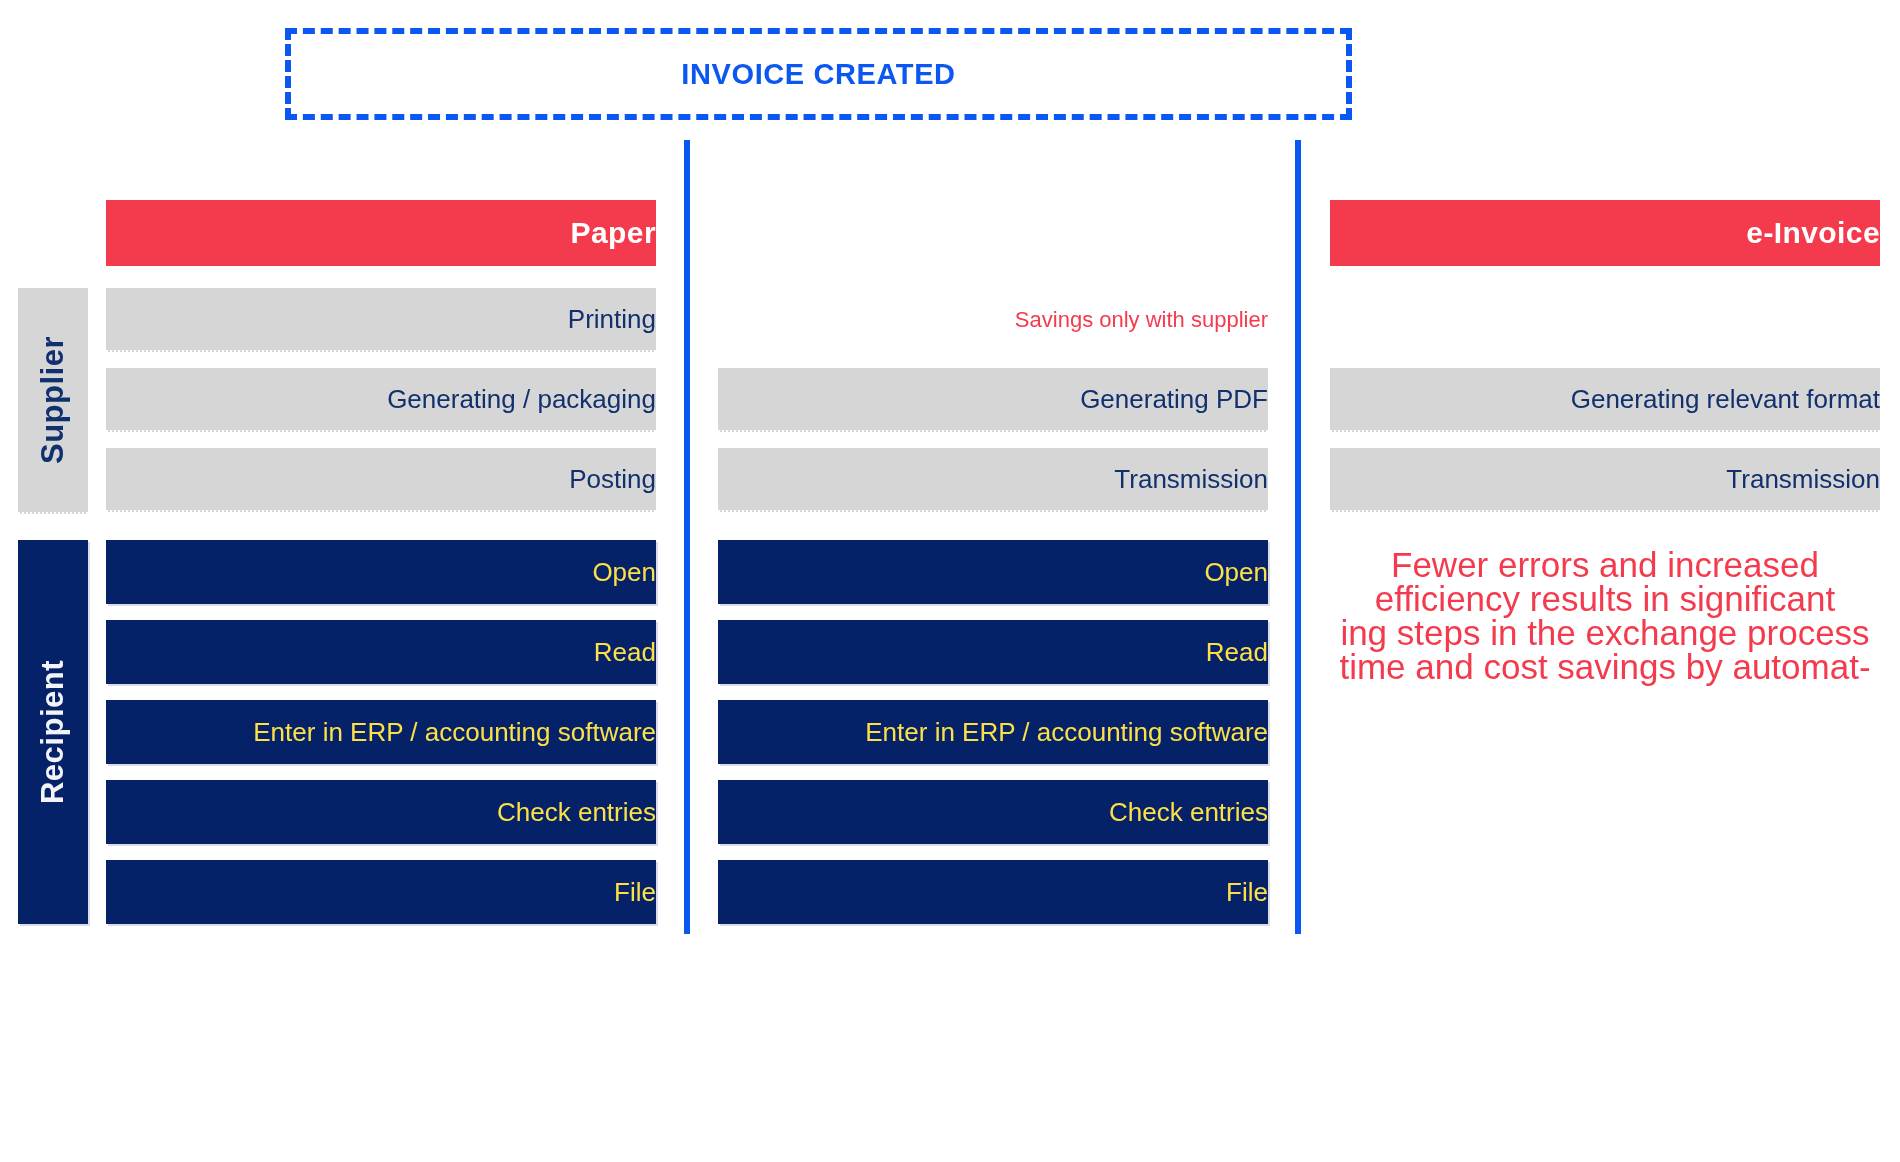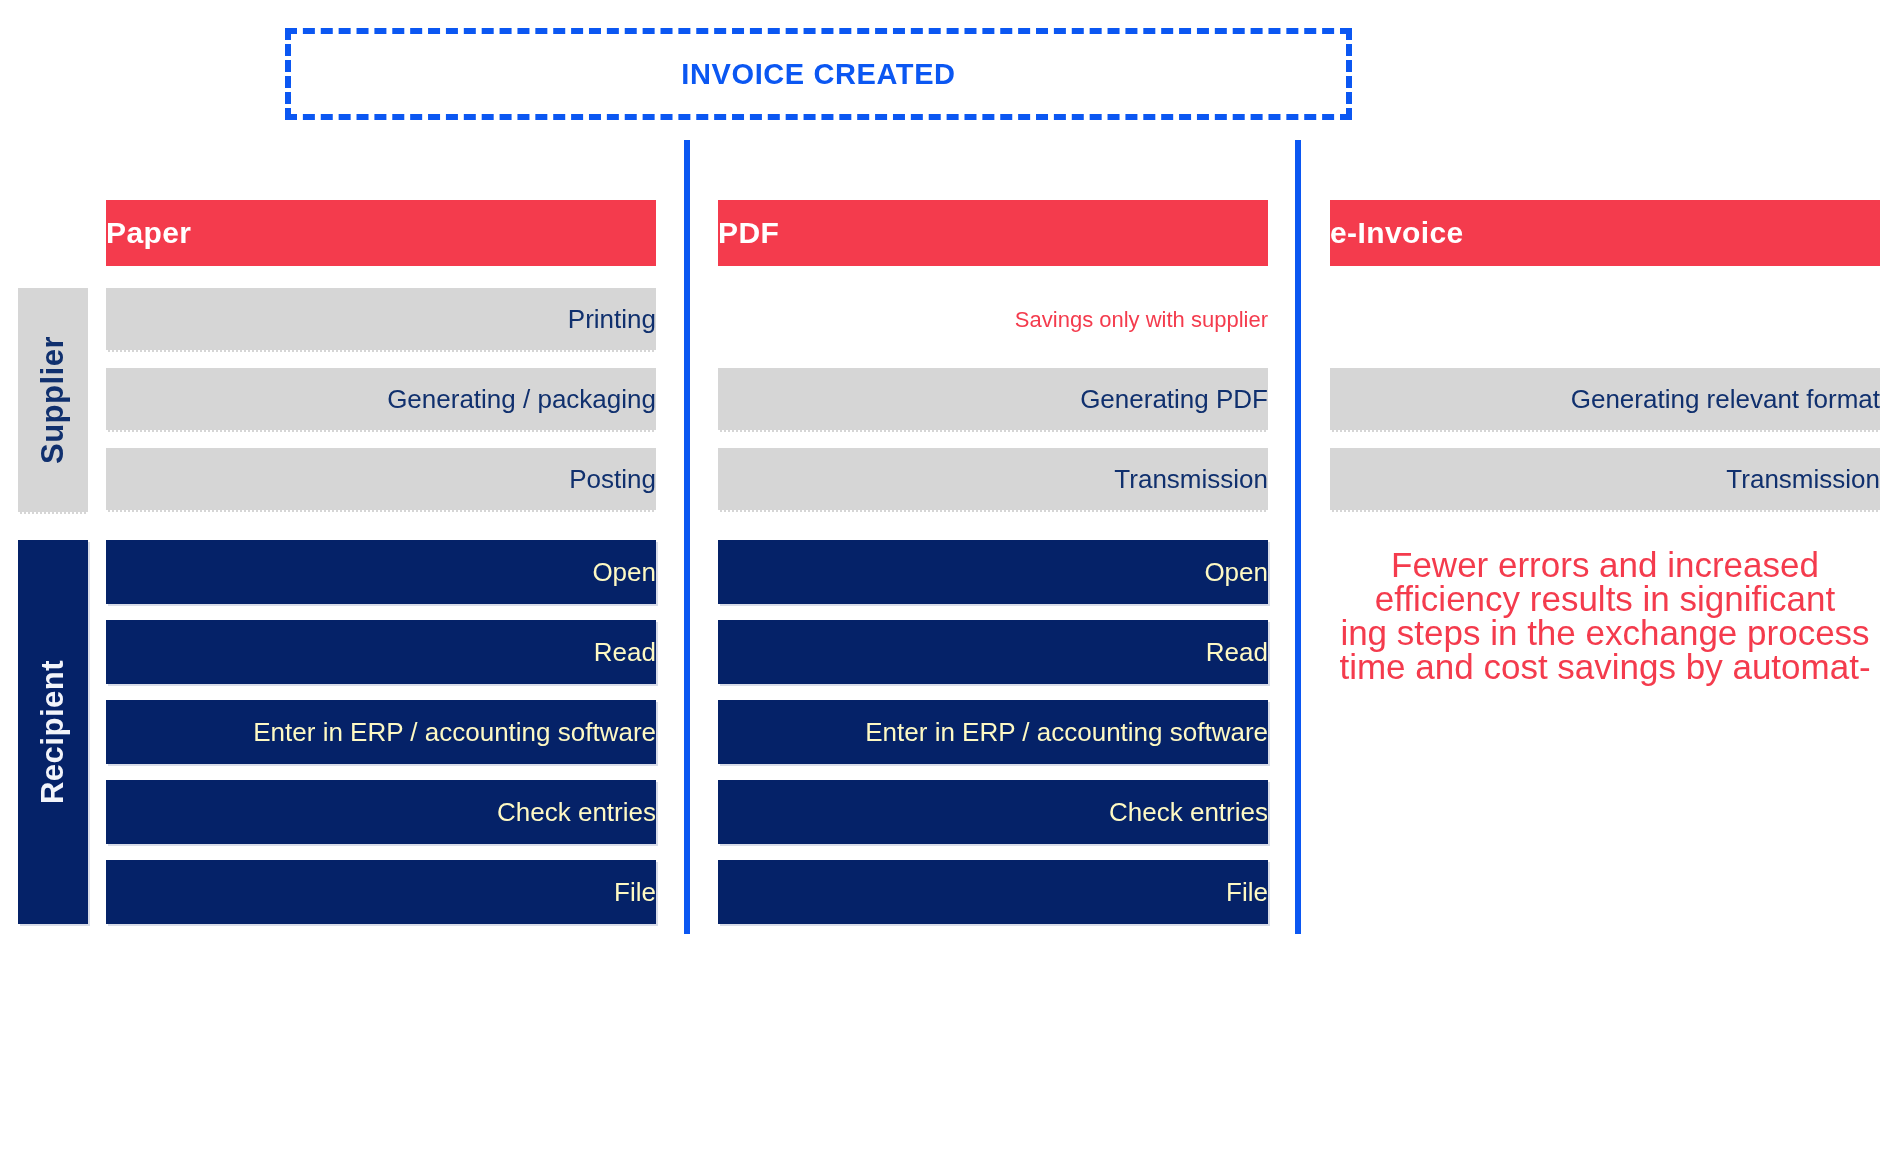--- a/index.html
+++ b/index.html
@@ -32,29 +32,29 @@
   .vtext{writing-mode:vertical-rl;transform:rotate(180deg);font-weight:bold;font-size:31px;letter-spacing:.5px;}
 
   .col{position:absolute;top:200px;width:550px;height:724px;}
   .col.paper{left:106px;}
   .col.pdf{left:718px;}
   .col.einvoice{left:1330px;}
 
   .col-header{
     position:absolute;top:0;left:0;width:100%;height:66px;
     background:var(--accent-red,#f43b4d);color:#fff;
-    display:flex;align-items:center;justify-content:flex-start;
+    display:flex;align-items:center;justify-content:flex-end;
     font-weight:bold;font-size:30px;letter-spacing:.4px;
   }
   .row{
     position:absolute;left:0;width:100%;height:64px;box-sizing:border-box;
     display:flex;align-items:center;justify-content:flex-end;font-size:26px;
   }
   .row.gray{background:var(--gray,#d6d6d6);color:var(--text-navy,#10306e);border-bottom:2px dotted #fff;}
-  .row.navy{background:var(--navy,#052268);color:#fef9c3;box-shadow:2px 2px 0 rgba(170,180,205,.45);}
+  .row.navy{background:var(--navy,#052268);color:#fde047;box-shadow:2px 2px 0 rgba(170,180,205,.45);}
   .row.notebox{color:var(--accent-red,#f43b4d);font-size:22px;background:transparent;}
   .s1{top:88px}.s2{top:168px}.s3{top:248px}.s4{top:340px}
   .s5{top:420px}.s6{top:500px}.s7{top:580px}.s8{top:660px}
 
   .benefit-note{
     position:absolute;top:348px;left:0;width:100%;
     color:var(--accent-red,#f43b4d);font-size:35px;line-height:34px;text-align:center;
   }
 </style>
 </head>
@@ -106,23 +106,20 @@
     </div>
     <div class="row navy s7">
       <span>Check entries</span>
     </div>
     <div class="row navy s8">
       <span>File</span>
     </div>
   </div>
 
   <div class="col pdf">
-    <div class="col-header">
-      <span>PDF</span>
-    </div>
     <div class="row notebox s1">
       <span>Savings only with supplier</span>
     </div>
     <div class="row gray s2">
       <span>Generating PDF</span>
     </div>
     <div class="row gray s3">
       <span>Transmission</span>
     </div>
     <div class="row navy s4">

